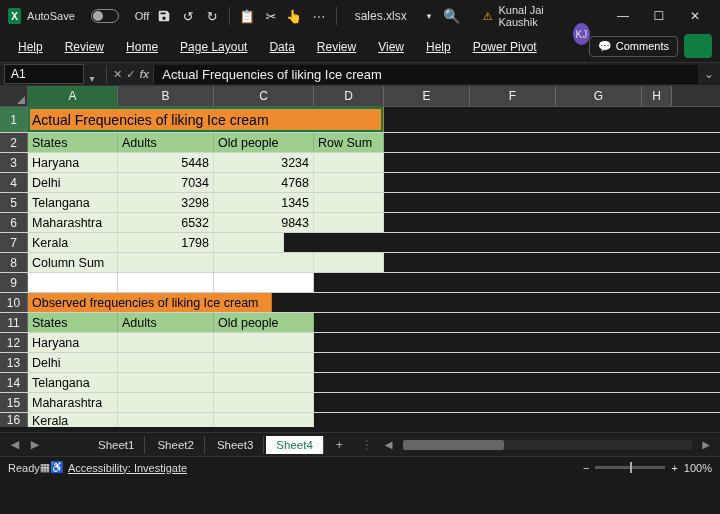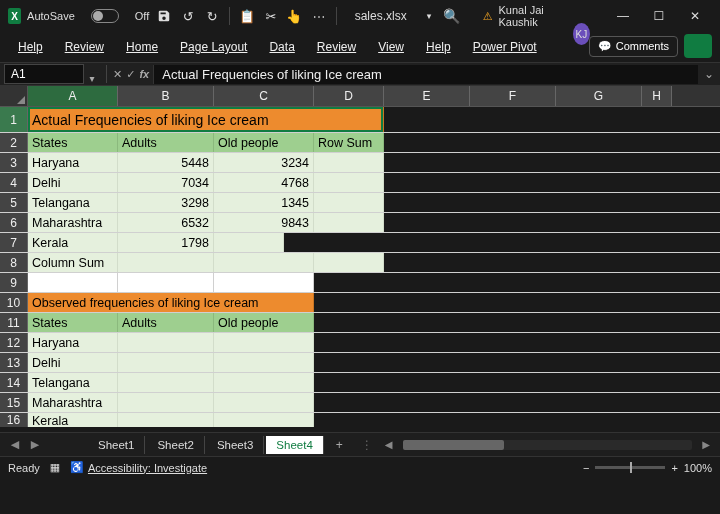--- a/index.html
+++ b/index.html
@@ -64,21 +64,21 @@
   .nav-arrow { width: 18px; text-align: center; color: #888; font-size: 11px; }
   .sheet-tab { padding: 3px 10px; font-size: 11.5px; color: #ddd; border-right: 1px solid #444; }
   .sheet-tab.active { background: #fff; color: #107c41; font-weight: 500; border-radius: 0; }
   .add-sheet { padding: 3px 10px; color: #aaa; }
   .tabs-divider { color: #666; margin: 0 6px; }
   .h-scroll { flex: 1; display: flex; align-items: center; padding: 0 4px; }
   .scroll-track { flex: 1; height: 10px; background: #2a2a2a; position: relative; margin: 0 10px; border-radius: 2px; }
   .scroll-thumb { position: absolute; left: 0; top: 0; height: 100%; width: 35%; background: #666; border-radius: 2px; }
   .sb-arrow { color: #888; font-size: 10px; }
   
-  .status-bar { background: #1a1a1a; height: 22px; display: flex; align-items: center; padding: 0 8px; gap: 10px; font-size: 11px; color: #ddd; border-top: 1px solid #333; }
+  .status-bar { background: #1a1a1a; height: 22px; display: flex; align-items: center; padding: 0 8px; font-size: 11px; color: #ddd; border-top: 1px solid #333; }
   .status-bar .acc { display: flex; align-items: center; gap: 4px; }
   .zoom-slider { display: flex; align-items: center; gap: 6px; margin-left: auto; }
   .slider-track { width: 70px; height: 3px; background: #555; position: relative; }
   .slider-track::after { content: ""; position: absolute; left: 50%; top: -4px; width: 2px; height: 11px; background: #aaa; }
 
   
   .wA { width: 90px; } .wB { width: 96px; } .wC { width: 100px; } .wD { width: 70px; }
   .wE { width: 86px; } .wF { width: 86px; } .wG { width: 86px; } .wH { width: 30px; }
 </style>
 </head>
@@ -268,21 +268,21 @@
           <div class="cell wC"></div>
       <div class="cell dark wD"></div>
           <div class="cell dark wE"></div>
           <div class="cell dark wF"></div>
           <div class="cell dark wG"></div>
           <div class="cell dark wH"></div>
     </div>
 
     <div class="row">
       <div class="row-h">10</div>
-      <div class="cell orange" style="width:286px;overflow:visible">Observed frequencies of liking Ice cream</div>
+      <div class="cell orange" style="width:244px;overflow:visible">Observed frequencies of liking Ice cream</div>
       <div class="cell dark wD"></div>
           <div class="cell dark wE"></div>
           <div class="cell dark wF"></div>
           <div class="cell dark wG"></div>
           <div class="cell dark wH"></div>
     </div>
 
     <div class="row">
       <div class="row-h">11</div>
       <div class="cell green-h wA">States</div>

